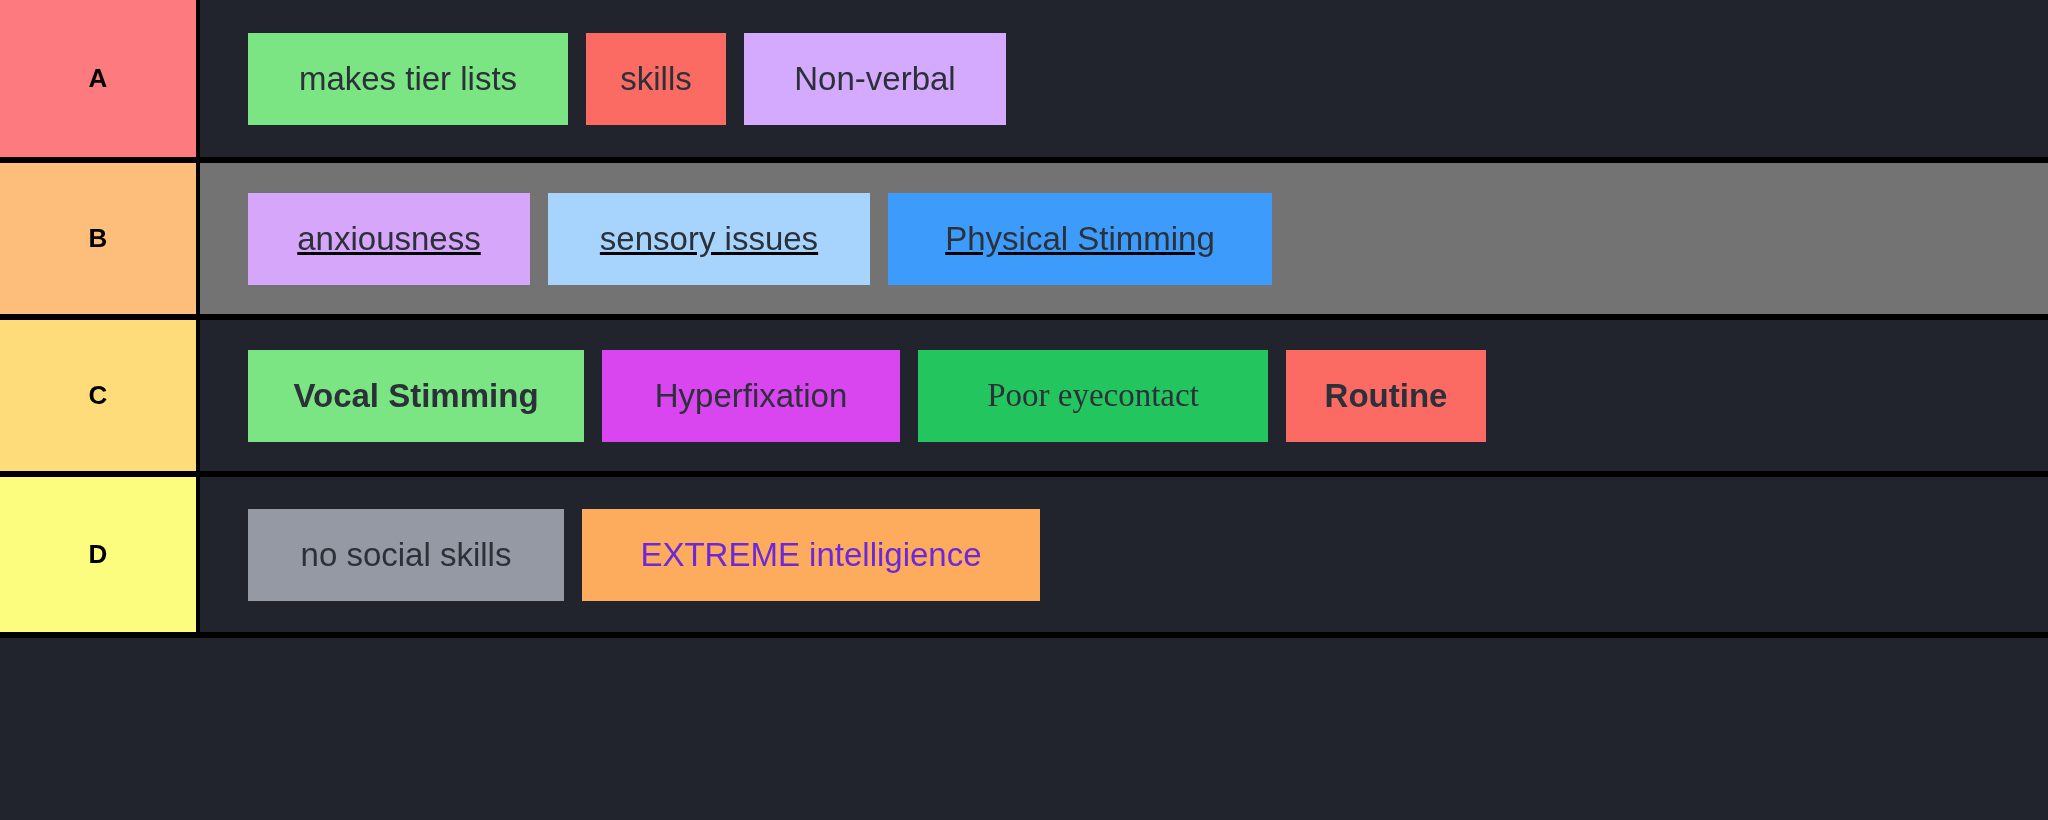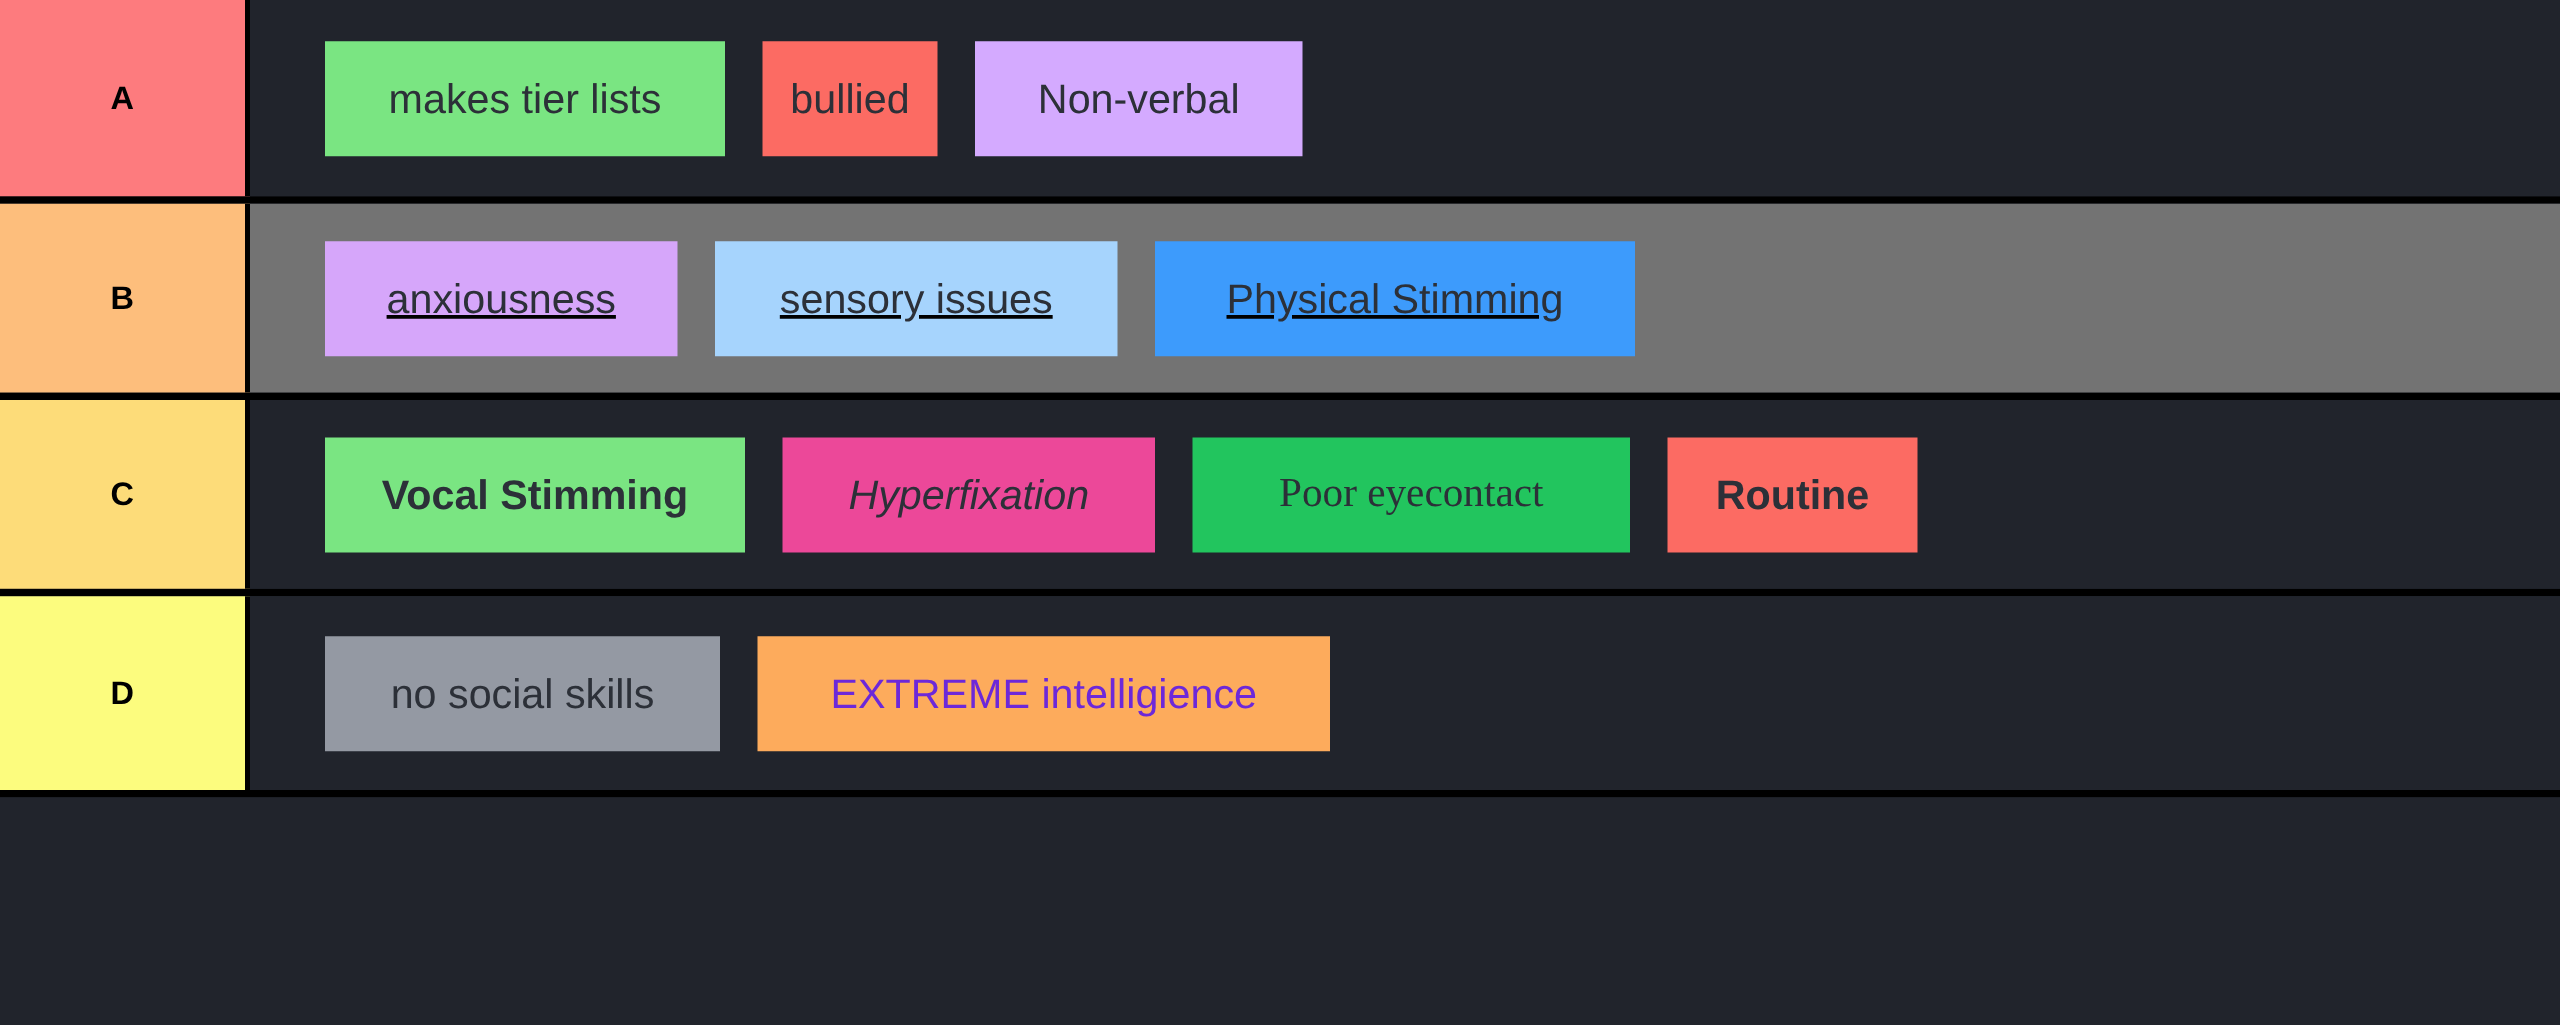--- a/index.html
+++ b/index.html
@@ -78,48 +78,47 @@
     align-items: center;
     justify-content: center;
     box-sizing: border-box;
     color: #2c3038;
     font-size: 33px;
     line-height: 1;
     white-space: nowrap;
     padding: 0 32px;
     text-align: left;
     user-select: none;
-    margin-left: 12px;
   }
 </style>
 </head>
 <body>
 
 <div id="tier-list" style="width: 2048px; height: 820px; background: rgb(33, 36, 44);">
     <div class="tier-row" style="height: 163px; min-height: 163px; border-bottom-color: rgb(0, 0, 0);">
       <div class="tier-label" style="background: rgb(253, 123, 126); border-right-color: rgb(0, 0, 0);">A</div>
       <div class="tier-items" style="background: rgb(33, 36, 44);">
         <div class="tier-item" style="background: rgb(122, 229, 130); width: 320px; min-width: 320px; height: 92px; color: rgb(44, 48, 56);">makes tier lists</div>
-        <div class="tier-item" style="background: rgb(252, 107, 99); width: 140px; min-width: 140px; height: 92px; color: rgb(44, 48, 56);">bullied</div>
+        <div class="tier-item" style="background: rgb(252, 107, 99); width: 140px; min-width: 140px; height: 92px; color: rgb(44, 48, 56);">skills</div>
         <div class="tier-item" style="background: rgb(212, 170, 255); width: 262px; min-width: 262px; height: 92px; color: rgb(44, 48, 56);">Non-verbal</div>
       </div>
     </div>
     <div class="tier-row" style="height: 157px; min-height: 157px; border-bottom-color: rgb(0, 0, 0);">
       <div class="tier-label" style="background: rgb(253, 190, 124); border-right-color: rgb(0, 0, 0);">B</div>
       <div class="tier-items" style="background: #737373; text-decoration: underline;">
         <div class="tier-item" style="background: rgb(214, 166, 250); width: 282px; min-width: 282px; height: 92px; color: rgb(44, 48, 56);">anxiousness</div>
         <div class="tier-item" style="background: rgb(166, 212, 253); width: 322px; min-width: 322px; height: 92px; color: rgb(44, 48, 56);">sensory issues</div>
         <div class="tier-item" style="background: rgb(61, 155, 252); width: 384px; min-width: 384px; height: 92px; color: rgb(44, 48, 56);">Physical Stimming</div>
       </div>
     </div>
     <div class="tier-row" style="height: 157px; min-height: 157px; border-bottom-color: rgb(0, 0, 0);">
       <div class="tier-label" style="background: rgb(253, 220, 121); border-right-color: rgb(0, 0, 0);">C</div>
       <div class="tier-items" style="background: rgb(33, 36, 44);">
         <div class="tier-item" style="background: rgb(122, 229, 130); width: 336px; min-width: 336px; height: 92px; color: rgb(44, 48, 56); font-weight: bold;">Vocal Stimming</div>
-        <div class="tier-item" style="background: #ec4899; width: 298px; min-width: 298px; height: 92px; color: rgb(44, 48, 56); font-style: italic;">Hyperfixation</div>
+        <div class="tier-item" style="background: #d946ef; width: 298px; min-width: 298px; height: 92px; color: rgb(44, 48, 56);">Hyperfixation</div>
         <div class="tier-item" style="background: #22c55e; width: 350px; min-width: 350px; height: 92px; color: rgb(44, 48, 56); font-family: Liberation Serif, serif;">Poor eyecontact</div>
         <div class="tier-item" style="background: rgb(252, 107, 99); width: 200px; min-width: 200px; height: 92px; color: rgb(44, 48, 56); font-weight: bold;">Routine</div>
       </div>
     </div>
     <div class="tier-row" style="height: 161px; min-height: 161px; border-bottom-color: rgb(0, 0, 0);">
       <div class="tier-label" style="background: rgb(252, 252, 126); border-right-color: rgb(0, 0, 0);">D</div>
       <div class="tier-items" style="background: rgb(33, 36, 44);">
         <div class="tier-item" style="background: rgb(148, 153, 163); width: 316px; min-width: 316px; height: 92px; color: rgb(44, 48, 56);">no social skills</div>
         <div class="tier-item" style="background: rgb(253, 171, 92); width: 458px; min-width: 458px; height: 92px; color: #6d28d9;">EXTREME intelligience</div>
       </div>

